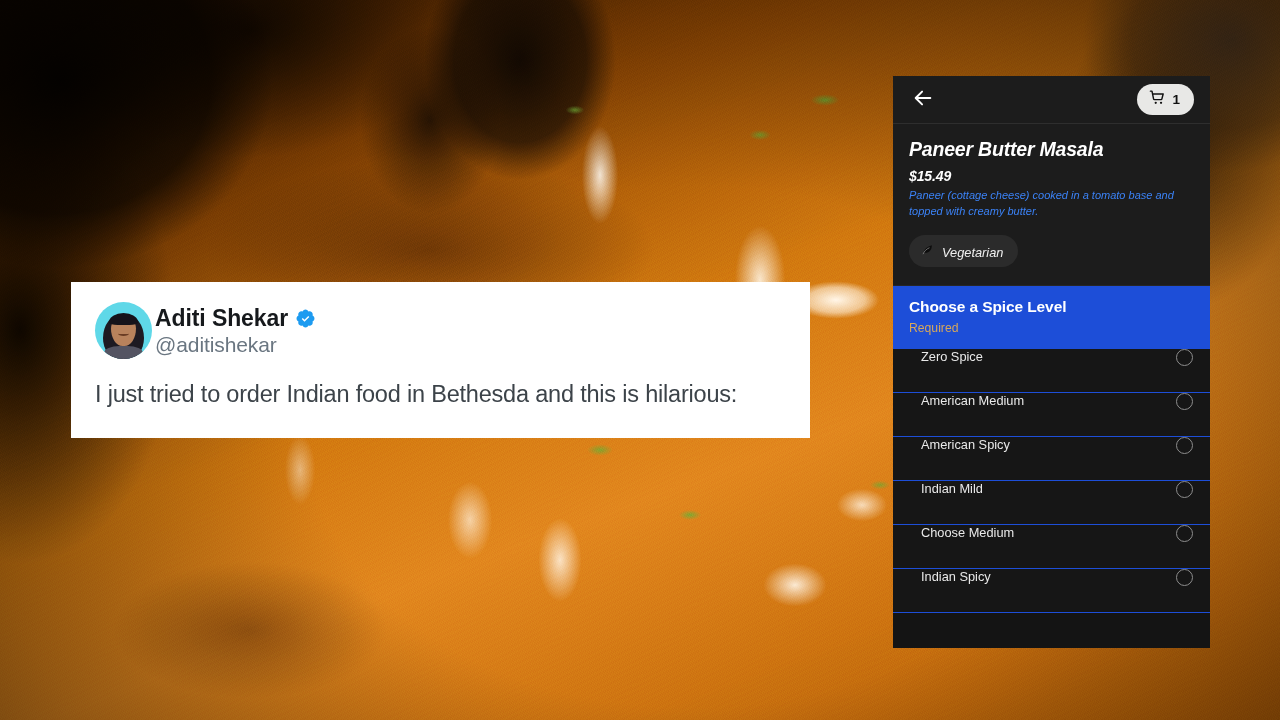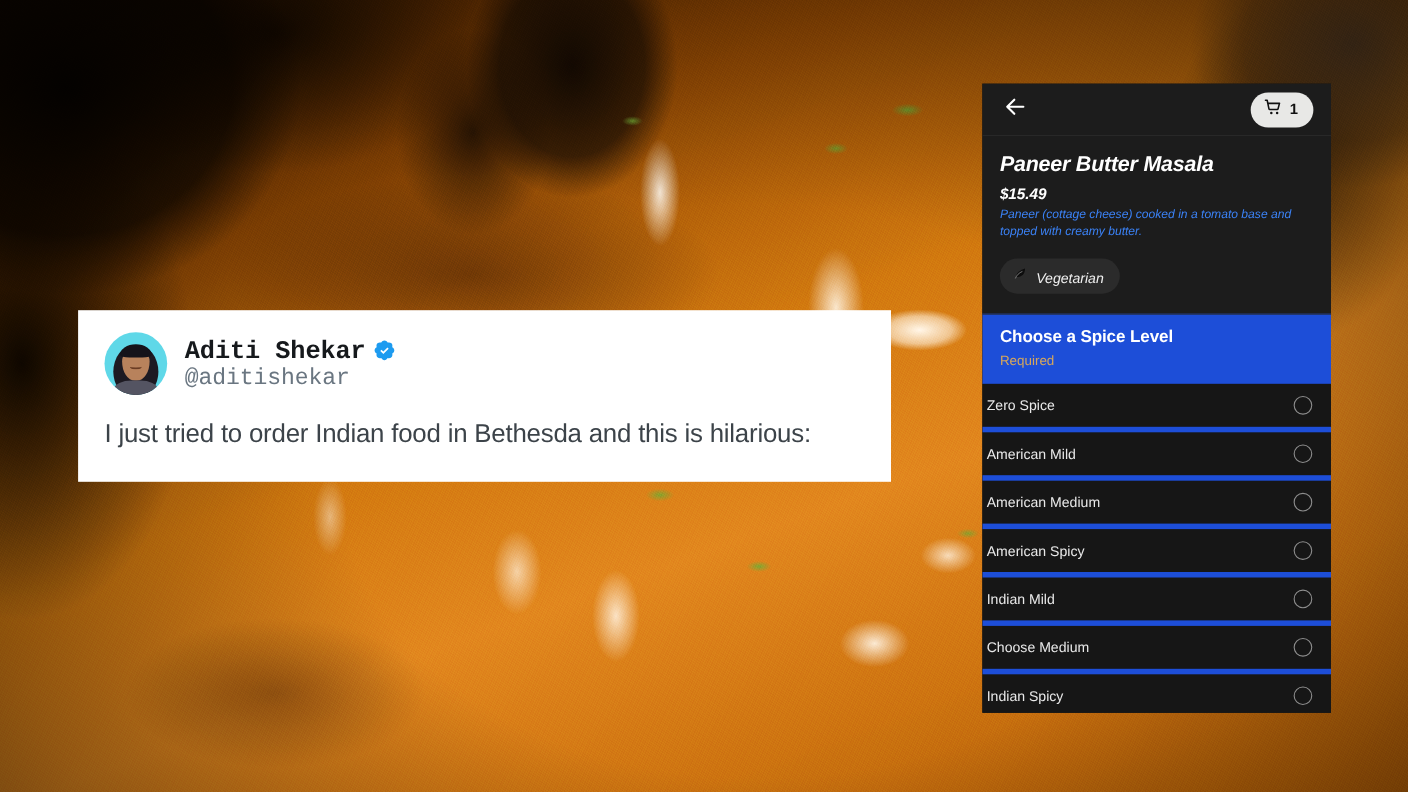--- a/index.html
+++ b/index.html
@@ -79,21 +79,21 @@
   
   .tweet-card {
     position: absolute;
     left: 71px;
     top: 282px;
     width: 739px;
     height: 156px;
     background: #ffffff;
     padding: 20px 24px 0 24px;
   }
-  .tweet-head { display: flex; align-items: center; gap: 16px; font-family: Liberation Mono, monospace; }
+  .tweet-head { display: flex; align-items: center; gap: 3px; }
   .avatar {
     width: 57px; height: 57px;
     border-radius: 50%;
     background: #5fd8e8;
     overflow: hidden;
     position: relative;
     flex: 0 0 auto;
   }
   .avatar .hair-back {
     position: absolute; left: 8px; top: 12px;
@@ -228,24 +228,23 @@
   .section-required {
     font-size: 12.2px;
     color: #d6a75b;
     margin-top: 5px;
   }
 
   .options { background: #161616; }
   .option-row {
     height: 44px;
     display: flex;
-    align-items: center;
     justify-content: space-between;
-    padding: 0 17px 0 4px;
-    border-bottom: 5px solid #1d4ed8;
+    padding: 0 17px 0 28px;
+    border-bottom: 1px solid #1d4ed8;
     cursor: pointer;
   }
   .option-label { font-size: 12.8px; color: #e9e9e9; }
   .radio {
     width: 17px; height: 17px;
     border-radius: 50%;
     border: 1.6px solid #8d8d8d;
     flex: 0 0 auto;
   }
 </style>
@@ -326,24 +325,20 @@
       <div class="section-title">Choose a Spice Level</div>
       <div class="section-required">Required</div>
     </div>
 
     <div class="options" id="options-list">
         <div class="option-row">
           <span class="option-label">Zero Spice</span>
           <span class="radio"></span>
         </div>
         <div class="option-row">
-          <span class="option-label">American Mild</span>
-          <span class="radio"></span>
-        </div>
-        <div class="option-row">
           <span class="option-label">American Medium</span>
           <span class="radio"></span>
         </div>
         <div class="option-row">
           <span class="option-label">American Spicy</span>
           <span class="radio"></span>
         </div>
         <div class="option-row">
           <span class="option-label">Indian Mild</span>
           <span class="radio"></span>

